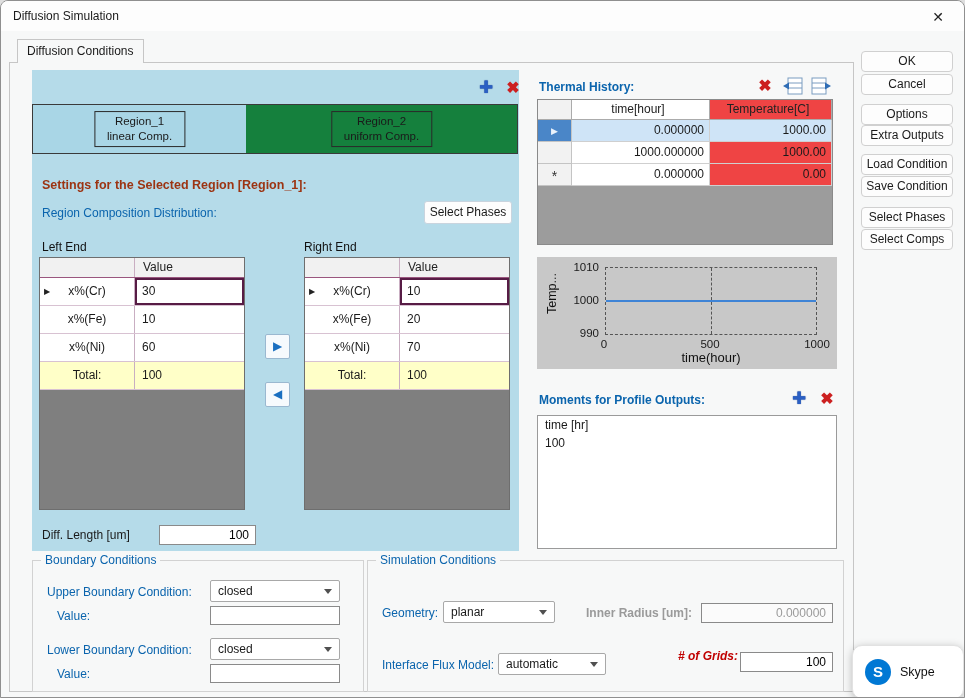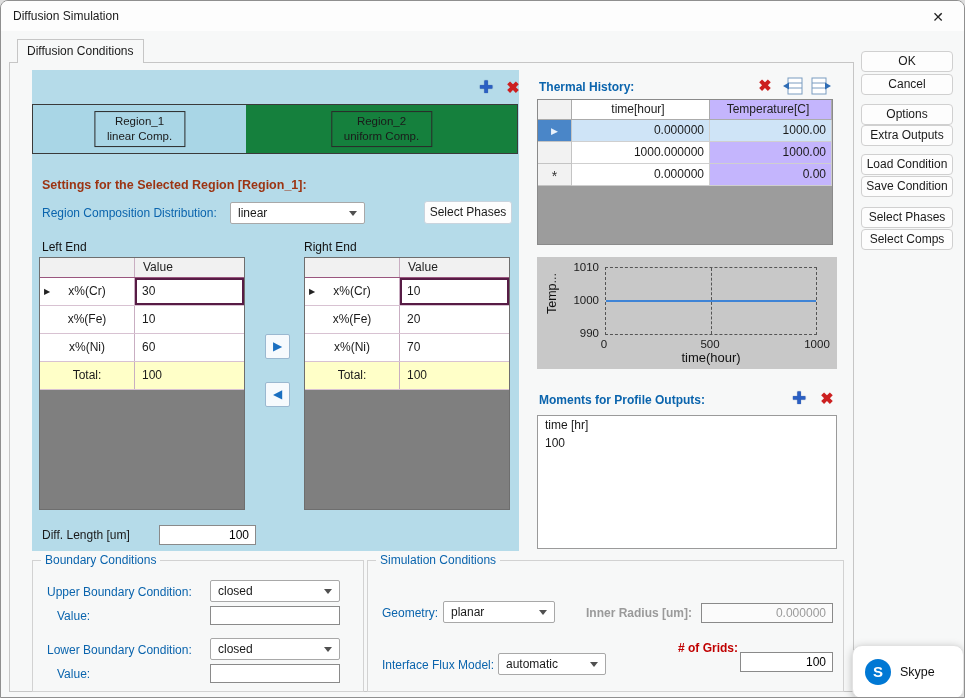--- a/index.html
+++ b/index.html
@@ -76,21 +76,21 @@
   .th-table { position:absolute; left:527px; top:36px; width:296px; height:146px;
     background:#9c9c9c; border:1px solid #8a8a8a; }
   .th-row { display:flex; height:22px; }
   .th-header { height:20px; background:#f2f2f2; }
   .th-header > div { border-right:1px solid #ababab; border-bottom:1px solid #ababab;
     text-align:center; line-height:19px; color:#222; }
   .th-sel { width:34px; background:#f2f2f2; border-right:1px solid #c4c4c4;
     border-bottom:1px solid #c4c4c4; position:relative; }
   .th-time { width:138px; background:#fff; border-right:1px solid #cfcfcf; border-bottom:1px solid #cfcfcf;
     text-align:right; padding-right:5px; line-height:21px; }
-  .th-temp { width:122px; background:#c4b5fd; border-right:1px solid #cfcfcf; border-bottom:1px solid #cfcfcf;
+  .th-temp { width:122px; background:#ef4444; border-right:1px solid #cfcfcf; border-bottom:1px solid #cfcfcf;
     text-align:right; padding-right:5px; line-height:21px; }
   .th-row.selected .th-time, .th-row.selected .th-temp { background:#cfe4f7; }
   .th-sel.sel-active { background:#4a86c8; }
   .th-sel.sel-active span { color:#eaf2fb; }
   .th-sel span { position:absolute; left:50%; top:50%; transform:translate(-50%,-50%); font-size:9px; color:#333; }
   .th-sel .star { font-size:14px; top:58%; }
 
   .chart { position:absolute; left:527px; top:194px; width:300px; height:112px; background:#c8c8c8; }
   .chart .ylabel { position:absolute; left:8px; top:16px; writing-mode:vertical-rl;
     transform:rotate(180deg); font-size:12.5px; color:#111; }
@@ -155,24 +155,20 @@
           <div class="region-label">
             <div>Region_2</div>
             <div>uniform Comp.</div>
           </div>
         </div>
       </div>
 
       <div class="settings-title">Settings for the Selected Region [Region_1]:</div>
 
       <div class="dist-label lbl-blue">Region Composition Distribution:</div>
-      <div class="dd" style="left:198px;top:132px;width:135px;height:22px;">
-        <span class="dd-text">linear</span>
-        <span class="chev"></span>
-      </div>
       <div class="btn" style="position:absolute;left:392px;top:131px;width:88px;height:23px;line-height:21px;">Select Phases</div>
 
       <div class="end-label" style="left:10px;">Left End</div>
       <div class="end-label" style="left:272px;">Right End</div>
 
       <div class="comp-table" style="left:7px;">
         <div class="ct-head">
           <div class="ct-corner"></div>
           <div class="ct-vhead">Value</div>
         </div>
@@ -340,21 +336,21 @@
         <span class="dd-text">planar</span>
         <span class="chev"></span>
       </div>
       <span class="g-lbl lbl-gray" style="left:218px;top:45px;font-weight:bold;">Inner Radius [um]:</span>
       <input class="text-input num" style="left: 333px; top: 42px; width: 132px; height: 20px; color: rgb(154, 154, 154); background: rgb(251, 251, 251);" disabled="" value="0.000000">
       <span class="g-lbl lbl-blue" style="left:14px;top:97px;">Interface Flux Model:</span>
       <div class="dd" style="left:130px;top:92px;width:108px;height:22px;">
         <span class="dd-text">automatic</span>
         <span class="chev"></span>
       </div>
-      <span class="g-lbl lbl-red" style="left:310px;top:80px;font-weight:bold;"># of Grids:</span>
+      <span class="g-lbl lbl-red" style="left:310px;top:88px;font-weight:bold;font-style:italic;"># of Grids:</span>
       <input class="text-input num" style="left: 372px; top: 91px; width: 93px; height: 20px;" value="100">
     </div>
 
   </div>
 
   <div class="side-btn" style="top:50px;">OK</div>
   <div class="side-btn" style="top:73px;">Cancel</div>
   <div class="side-btn" style="top:103px;">Options</div>
   <div class="side-btn" style="top:124px;">Extra Outputs</div>
   <div class="side-btn" style="top:153px;">Load Condition</div>

